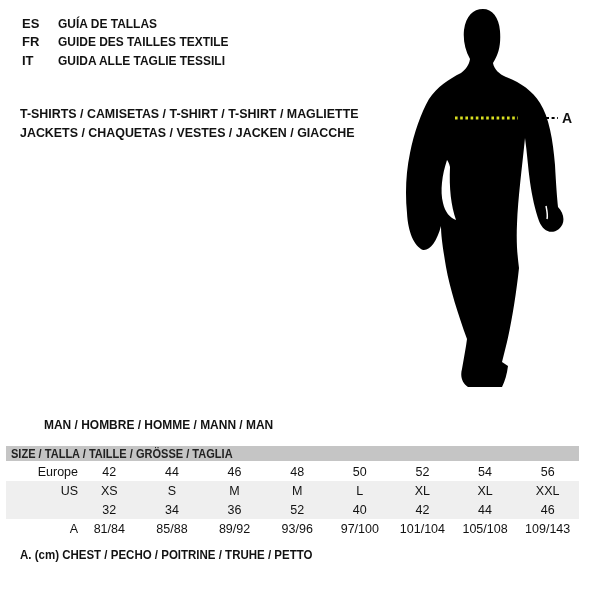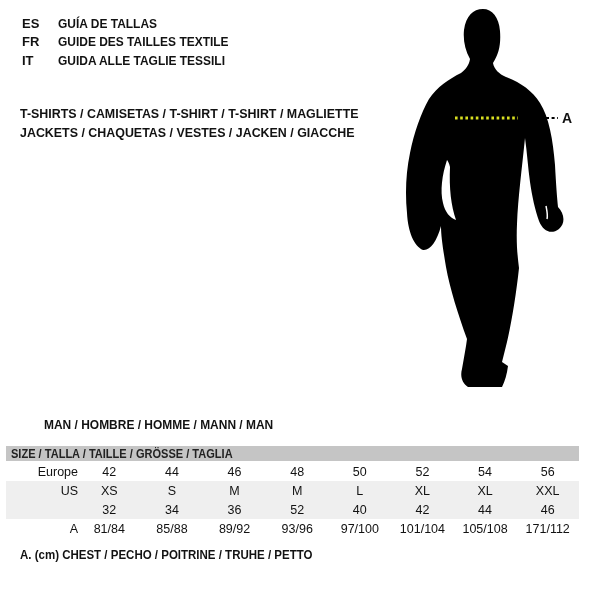--- a/index.html
+++ b/index.html
@@ -164,21 +164,21 @@
         </tr>
         <tr>
           <td class="row-label">A</td>
           <td>81/84</td>
           <td>85/88</td>
           <td>89/92</td>
           <td>93/96</td>
           <td>97/100</td>
           <td>101/104</td>
           <td>105/108</td>
-          <td>171/112</td>
+          <td>109/143</td>
         </tr>
       </tbody>
     </table>
   </div>
 
   <div class="footnote">
     <span class="cond">A. (cm) CHEST / PECHO / POITRINE / TRUHE / PETTO</span>
   </div>
 
 </div>

